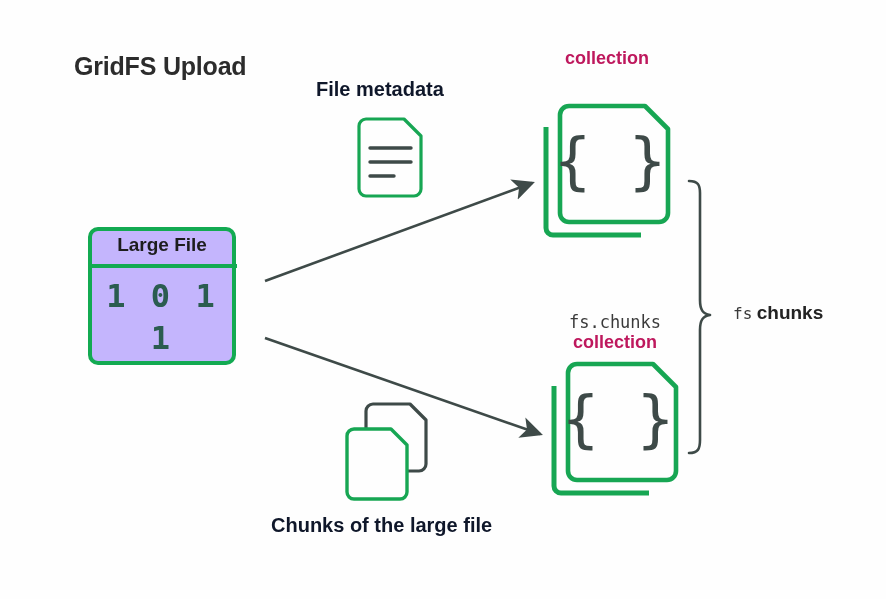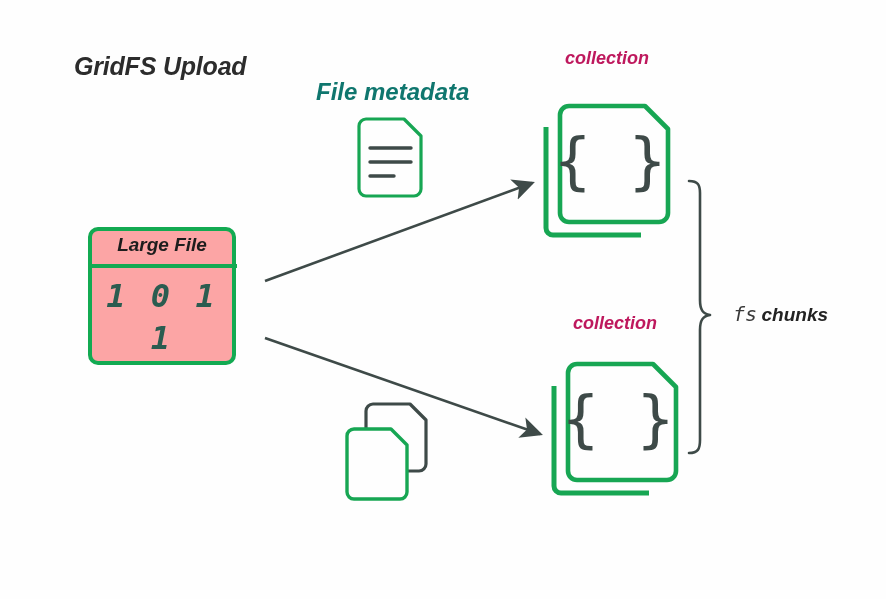--- a/index.html
+++ b/index.html
@@ -11,35 +11,35 @@
     font-family: "Liberation Sans", sans-serif;
     -webkit-font-smoothing: antialiased;
   }
   #canvas {
     position: relative;
     width: 886px;
     height: 599px;
     background: #fefefe;
     overflow: hidden;
   }
-  .abs { position: absolute; font-style: italic; }
+  .abs { position: absolute; }
 
   
   .title {
     left: 74px; top: 52px;
     font-size: 25px;
     font-weight: bold;
     color: #2c2c2c;
     letter-spacing: -0.2px;
     white-space: nowrap;
   }
   .caption {
-    font-size: 24px;
-    font-weight: bold;
-    color: #0f766e;
+    font-size: 20px;
+    font-weight: bold;
+    color: #0f172a;
     white-space: nowrap;
   }
   .cap-metadata { left: 316px; top: 78px; }
   .cap-chunks   { left: 271px; top: 514px; }
 
   .collection-label {
     text-align: center;
     line-height: 1.12;
     white-space: nowrap;
   }
@@ -59,37 +59,37 @@
   }
   .lbl-files  { left: 527px; top: 48px;  width: 160px; }
   .lbl-chunks { left: 535px; top: 313px; width: 160px; }
 
   .bucket-label {
     left: 733px; top: 302px;
     white-space: nowrap;
   }
   .bucket-label .mono {
     font-family: "DejaVu Sans Mono", "Liberation Mono", monospace;
-    font-size: 20px;
+    font-size: 16px;
     color: #3a3a3a;
   }
   .bucket-label .bold {
     font-size: 19px;
     font-weight: bold;
     color: #232323;
   }
 
   
   .largefile {
     left: 88px; top: 227px;
     width: 148px; height: 138px;
     border: 4px solid #13aa52;
     border-radius: 10px;
     box-sizing: border-box;
-    background: #fca5a5;
+    background: #c4b5fd;
   }
   .largefile-title {
     position: absolute;
     left: 0; top: 3px;
     width: 100%;
     text-align: center;
     font-size: 19px;
     font-weight: bold;
     color: #1d1d1d;
     white-space: nowrap;
@@ -179,34 +179,36 @@
                C703,316 700,320 700,330
                L700,440
                C700,449 698,453 689,453" fill="none" stroke="#3e4a48" stroke-width="2.6" stroke-linecap="round" stroke-linejoin="round"></path>
     </g>
   </svg>
 
   <div class="abs title">GridFS Upload</div>
 
   <div class="abs caption cap-metadata">File metadata</div>
 
+  <div class="abs caption cap-chunks">Chunks of the large file</div>
 
   <div class="abs largefile">
     <div class="largefile-title">Large File</div>
     <div class="largefile-divider"></div>
     <div class="binary">
       <span>1 0 1 1</span>
     </div>
   </div>
 
   <div class="abs collection-label lbl-files">
     <span class="bold">collection</span>
   </div>
 
   <div class="abs collection-label lbl-chunks">
+    <span class="mono">fs.chunks</span>
     <span class="bold">collection</span>
   </div>
 
   <div class="abs bucket-label">
     <span class="mono">fs</span><span>&nbsp;</span><span class="bold">chunks</span>
   </div>
 
 </div>
 
 </body></html>

